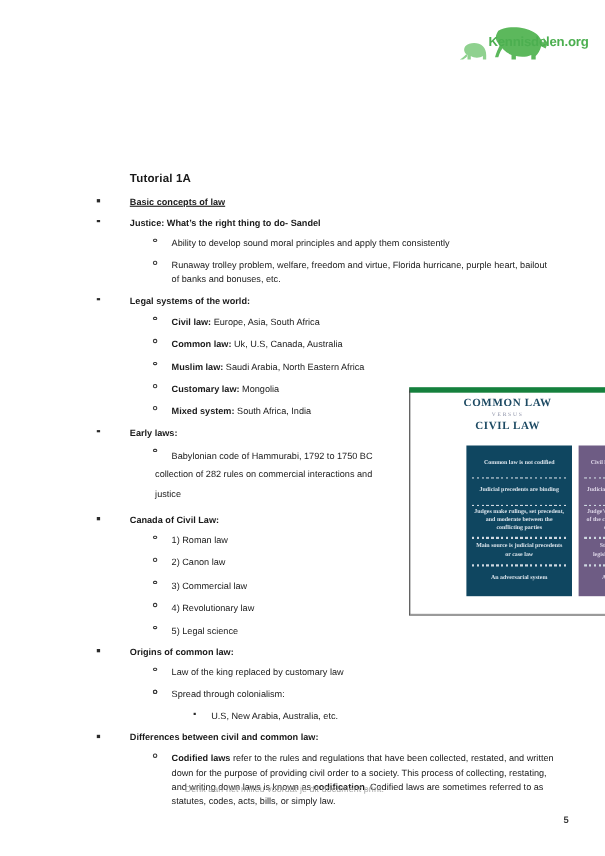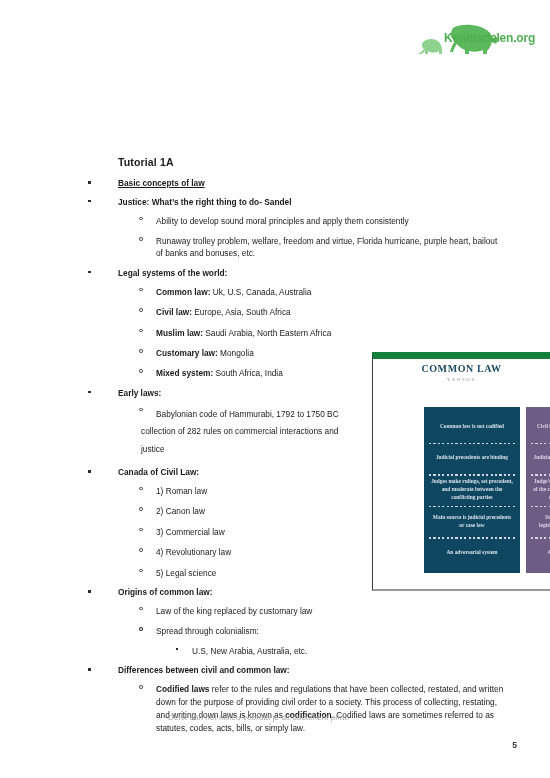--- a/index.html
+++ b/index.html
@@ -114,24 +114,24 @@
   .u { text-decoration: underline; }
   b.strong { font-weight: bold; }
   .hammu-line { display: block; line-height: 2.15; }
 
   
   .figure {
     position: absolute;
     left: 372px;
     top: 352px;
     width: 178px;
-    height: 239px;
+    height: 208px;
     background: #ffffff;
     border-left: 1px solid #3c3c3c;
-    border-top: 7px solid #15803d;
+    border-top: 5px solid #15803d;
     border-bottom: 2px solid #9a9a9a;
     box-sizing: border-box;
     overflow: hidden;
   }
   .fig-head {
     text-align: center;
     padding-top: 4px;
     font-family: "Liberation Serif", serif;
     color: #1d4a63;
   }
@@ -250,25 +250,25 @@
           </li>
         </ul>
       </li>
 
       <li class="b1">
         <span class="mark"></span>
         <span>Legal systems of the world:</span>
         <ul class="lvl2">
           <li class="b2">
             <span class="mark"></span>
+            <b class="strong">Civil law:</b><span> Europe, Asia, South Africa</span>
+          </li>
+          <li class="b2">
+            <span class="mark"></span>
             <b class="strong">Common law:</b><span> Uk, U.S, Canada, Australia</span>
-          </li>
-          <li class="b2">
-            <span class="mark"></span>
-            <b class="strong">Civil law:</b><span> Europe, Asia, South Africa</span>
           </li>
           <li class="b2">
             <span class="mark"></span>
             <b class="strong">Muslim law:</b><span> Saudi Arabia, North Eastern Africa</span>
           </li>
           <li class="b2">
             <span class="mark"></span>
             <b class="strong">Customary law:</b><span> Mongolia</span>
           </li>
           <li class="b2">
@@ -353,20 +353,21 @@
         </ul>
       </li>
 
     </ul>
   </div>
 
   <div class="figure">
     <div class="fig-head">
       <div class="l1">COMMON LAW</div>
       <div class="l2">VERSUS</div>
+      <div class="l3">CIVIL LAW</div>
     </div>
     <div class="fig-cols">
       <div class="col common">
         <div class="cell">Common law is not codified</div>
         <div class="cell">Judicial precedents are binding</div>
         <div class="cell">Judges make rulings, set precedent, and moderate between the conflicting parties</div>
         <div class="cell">Main source is judicial precedents or case law</div>
         <div class="cell">An adversarial system</div>
       </div>
       <div class="col civil">

